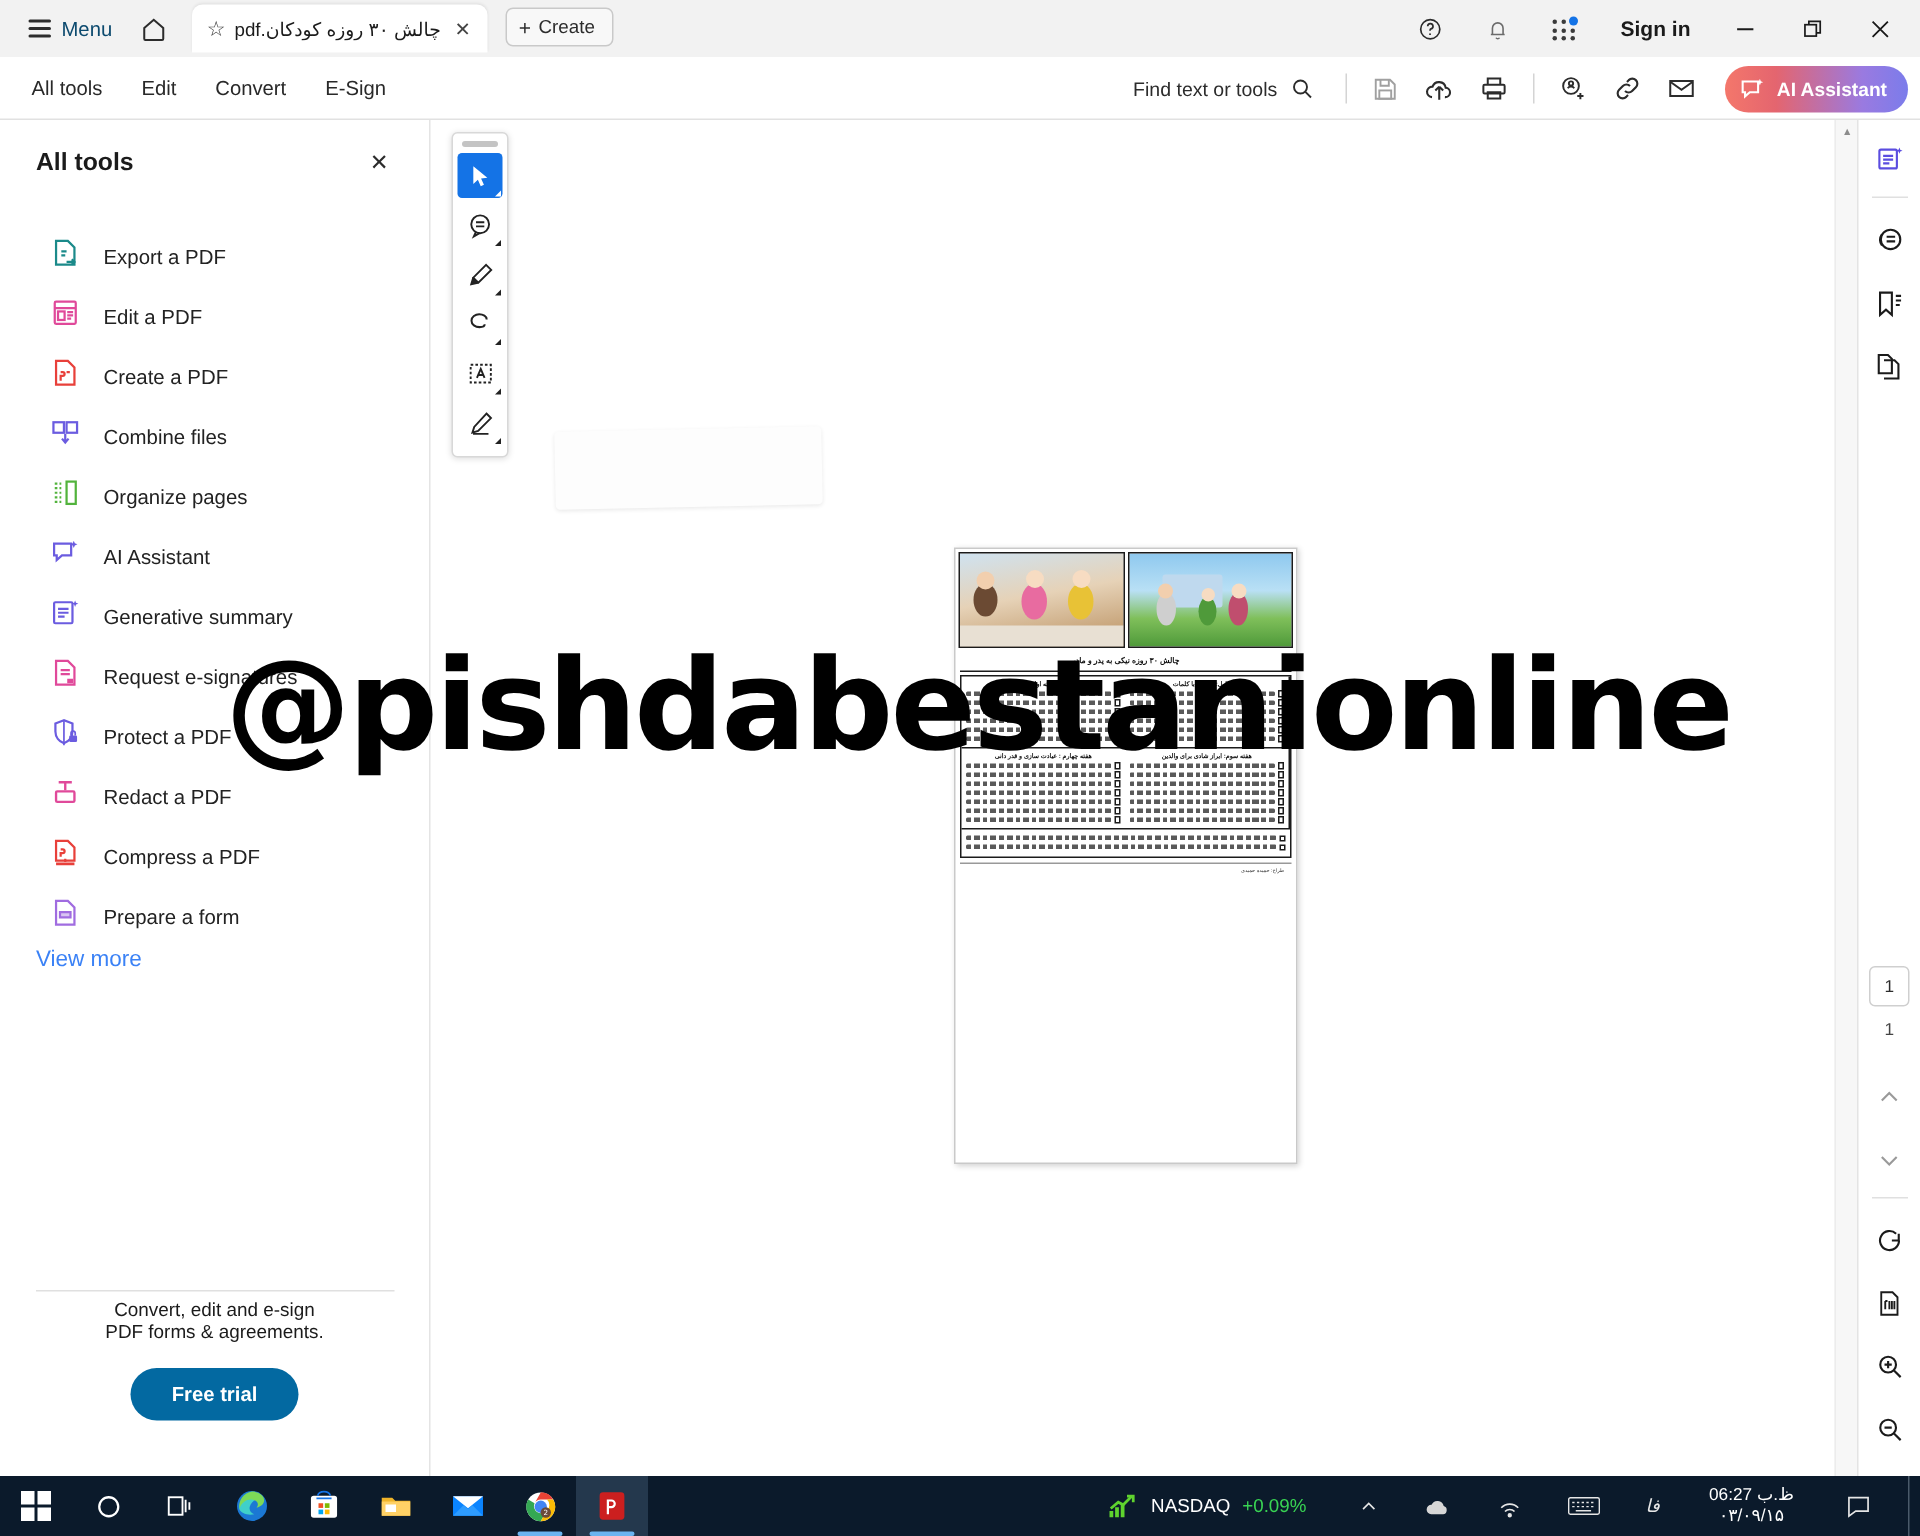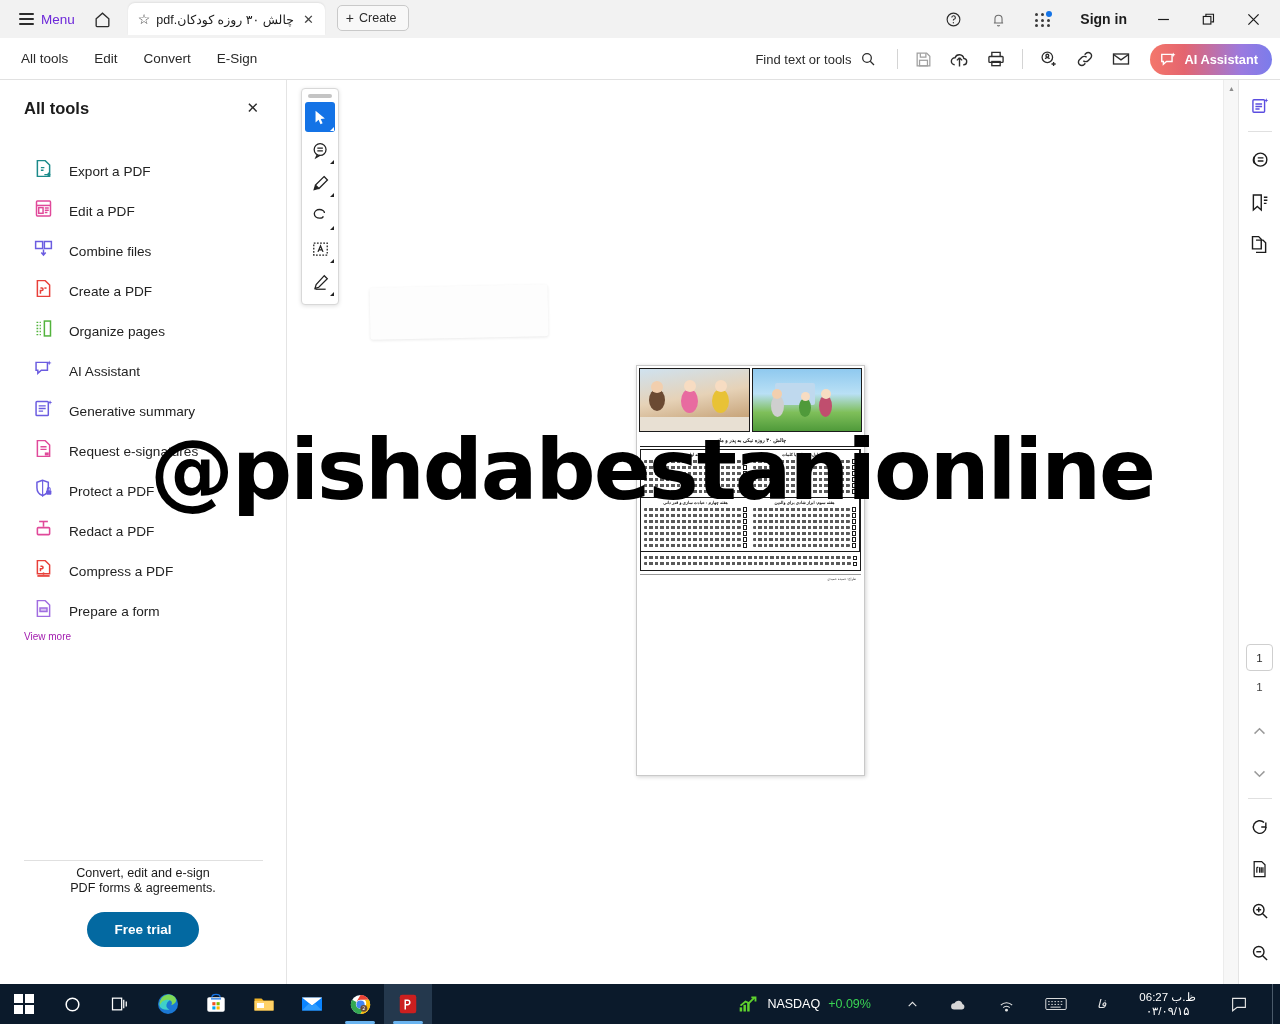--- a/index.html
+++ b/index.html
@@ -15,21 +15,21 @@
   
   .titlebar {
     position: absolute; left: 0; top: 0; width: 1280px; height: 38px;
     background: #f2f2f2;
     display: flex; align-items: flex-end;
   }
   .tb-left { display: flex; align-items: center; height: 38px; padding-left: 10px; gap: 2px; }
   .hamburger-btn {
     display: flex; align-items: center; gap: 7px;
     padding: 5px 9px; border-radius: 4px; cursor: pointer;
-    font-size: 13.5px; color: #6d28d9;
+    font-size: 13.5px; color: #0c4a6e;
   }
   .ham-lines { display: inline-block; width: 15px; }
   .ham-lines i { display: block; height: 1.7px; background: #2c2c2c; margin: 3px 0; border-radius: 1px; }
   .icon-btn {
     width: 34px; height: 30px; display: flex; align-items: center; justify-content: center;
     border-radius: 4px; cursor: pointer; color: #2c2c2c;
   }
 
   .tab {
     height: 30px; margin-left: 6px; margin-bottom: 0;
@@ -117,21 +117,21 @@
   .sb-title { font-size: 16.5px; font-weight: bold; color: #1b1b1b; }
   .sb-close { font-size: 15px; color: #2c2c2c; cursor: pointer; padding: 2px 5px; border-radius: 3px; }
   .tool-list { padding: 10px 0 0 0; }
   .tool-row {
     display: flex; align-items: flex-end; gap: 15px;
     height: 40px; padding-left: 33px; cursor: pointer;
   }
   .tool-row .label { font-size: 13.6px; color: #222222; }
   .tool-ico { width: 21px; height: 21px; flex: 0 0 21px; display: block; }
   .view-more {
-    font-size: 10px; color: #a21caf; padding: 12px 0 0 24px; cursor: pointer;
+    font-size: 15px; color: #3b82f6; padding: 12px 0 0 24px; cursor: pointer;
   }
   .sb-divider { height: 1px; background: #e0e0e0; margin: 0 24px; position: absolute; top: 780px; left: 0; width: 239px; }
   .sb-promo {
     position: absolute; left: 0; bottom: 38px; width: 286px; text-align: center;
   }
   .promo-text { font-size: 12.6px; color: #1b1b1b; line-height: 15px; }
   .free-trial {
     display: inline-block; margin-top: 16px;
     background: #0369a1; color: #fff; font-size: 13.5px; font-weight: bold;
     padding: 10px 27px; border-radius: 20px; cursor: pointer; border: none;
@@ -446,35 +446,35 @@
       <svg class="tool-ico" viewBox="0 0 24 24" fill="none" stroke="#e0499a" stroke-width="1.7">
         <rect x="4" y="3.5" width="16" height="17" rx="1"></rect>
           <path d="M4 8.5h16"></path>
           <rect x="6.5" y="11" width="5" height="6.5"></rect>
           <path d="M13.5 11.5h4.5M13.5 14h4.5M13.5 16.5h3"></path>
       </svg>
       <span class="label">Edit a PDF</span>
     </div>
 
     <div class="tool-row">
+      <svg class="tool-ico" viewBox="0 0 24 24" fill="none" stroke="#e8403a" stroke-width="1.7">
+        <path d="M5 3h9l5 5v13H5z"></path>
+          <path d="M8.5 11.5h1.6a1.4 1.4 0 0 1 0 2.8H8.5V18"></path>
+          <path d="M13 11.5h2.5"></path>
+      </svg>
+      <span class="label">Create a PDF</span>
+    </div>
+
+    <div class="tool-row">
       <svg class="tool-ico" viewBox="0 0 24 24" fill="none" stroke="#6b5ce0" stroke-width="1.7">
         <rect x="3" y="4" width="8" height="8"></rect>
           <rect x="13" y="4" width="8" height="8"></rect>
           <path d="M12 13v6M9.5 16.5 12 19.5 14.5 16.5"></path>
       </svg>
       <span class="label">Combine files</span>
-    </div>
-
-    <div class="tool-row">
-      <svg class="tool-ico" viewBox="0 0 24 24" fill="none" stroke="#e8403a" stroke-width="1.7">
-        <path d="M5 3h9l5 5v13H5z"></path>
-          <path d="M8.5 11.5h1.6a1.4 1.4 0 0 1 0 2.8H8.5V18"></path>
-          <path d="M13 11.5h2.5"></path>
-      </svg>
-      <span class="label">Create a PDF</span>
     </div>
 
     <div class="tool-row">
       <svg class="tool-ico" viewBox="0 0 24 24" fill="none" stroke="#52b33c" stroke-width="1.7">
         <rect x="13" y="3.5" width="7" height="17"></rect>
           <path d="M4 5h5M4 8.5h5M4 12h5M4 15.5h5M4 19h5" stroke-dasharray="2 1.6"></path>
       </svg>
       <span class="label">Organize pages</span>
     </div>
 

